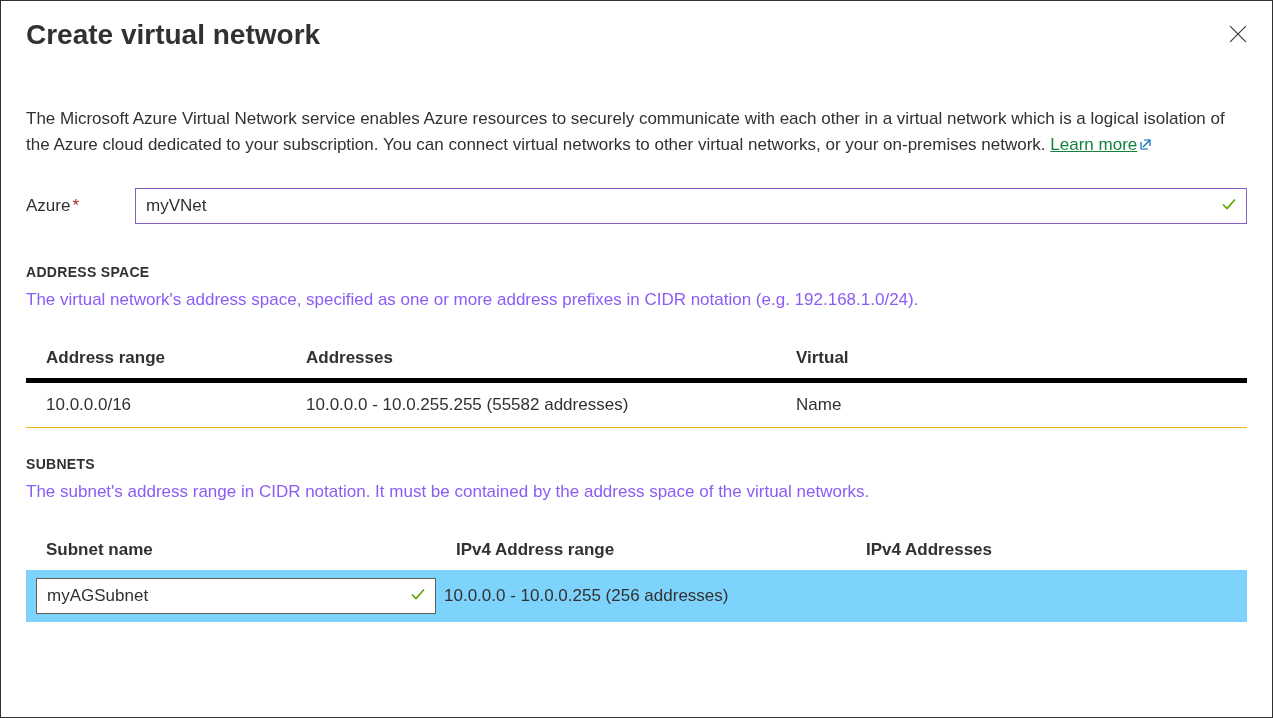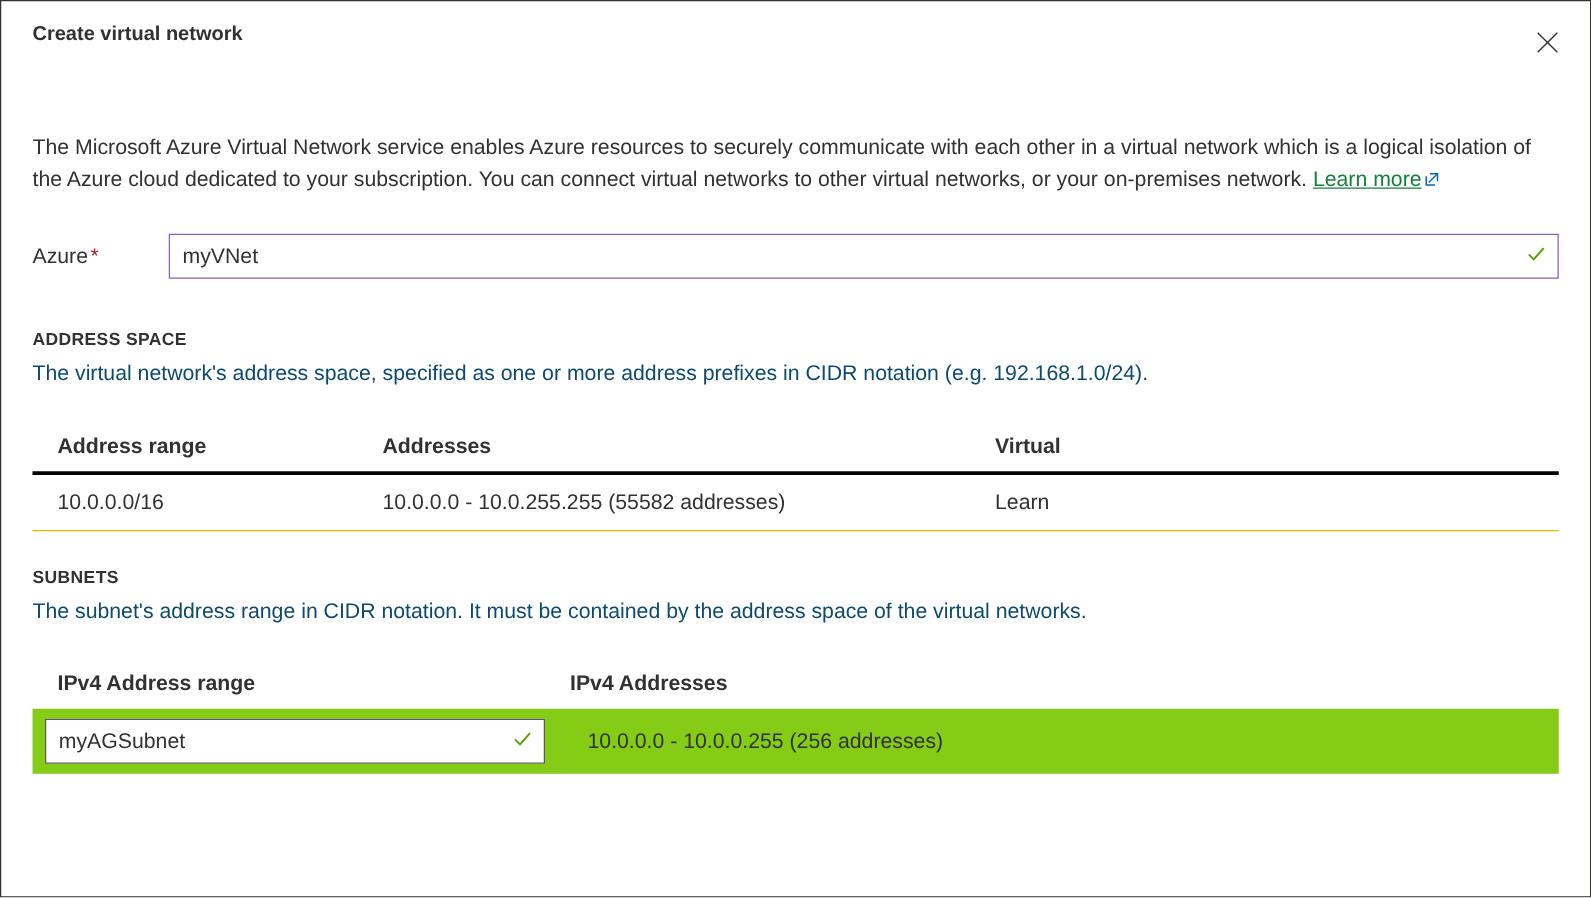--- a/index.html
+++ b/index.html
@@ -20,21 +20,21 @@
       padding: 18px 25px;
       position: relative;
     }
     .header-row {
       display: flex;
       justify-content: space-between;
       align-items: flex-start;
       margin-bottom: 55px;
     }
     .title {
-      font-size: 16px;
+      font-size: 28px;
       font-weight: 600;
       color: #323130;
     }
     .close-btn {
       background: none;
       border: none;
       cursor: pointer;
       padding: 4px;
       margin-top: 2px;
       margin-right: -4px;
@@ -98,32 +98,32 @@
     }
     .section-heading {
       font-size: 14px;
       font-weight: 700;
       letter-spacing: 0.3px;
       color: #323130;
       margin-bottom: 10px;
     }
     .section-desc {
       font-size: 17px;
-      color: #0c4a6e;
+      color: #8b5cf6;
       margin-bottom: 28px;
     }
     .addr-table {
       width: 100%;
       margin-bottom: 28px;
     }
     .addr-table-head {
       display: grid;
       grid-template-columns: 260px 490px 1fr;
       padding: 10px 20px;
-      border-bottom: 3px solid #000000;
+      border-bottom: 5px solid #000000;
     }
     .addr-table-head > div {
       font-size: 17px;
       font-weight: 600;
       color: #323130;
     }
     .addr-table-row {
       display: grid;
       grid-template-columns: 260px 490px 1fr;
       padding: 12px 20px;
@@ -142,23 +142,23 @@
       padding: 10px 20px 10px 20px;
     }
     .subnet-head > div {
       font-size: 17px;
       font-weight: 600;
       color: #323130;
     }
     .subnet-row {
       display: grid;
       grid-template-columns: 400px 400px 1fr;
-      gap: 28px;
+      gap: 2px;
       padding: 8px 10px;
-      background: #84cc16;
+      background: #7dd3fc;
       align-items: center;
     }
     .subnet-cell-input {
       position: relative;
     }
     .subnet-input {
       width: 100%;
       padding: 7px 36px 7px 10px;
       font-size: 17px;
       font-family: inherit;
@@ -218,29 +218,30 @@
 
   <div class="addr-table">
     <div class="addr-table-head">
       <div>Address range</div>
       <div>Addresses</div>
       <div>Virtual</div>
     </div>
     <div class="addr-table-row">
       <div>10.0.0.0/16</div>
       <div>10.0.0.0 - 10.0.255.255 (55582 addresses)</div>
-      <div>Learn</div>
+      <div>Name</div>
     </div>
   </div>
 
   <div class="section-heading">SUBNETS</div>
   <p class="section-desc">The subnet's address range in CIDR notation. It must be contained by the address space of the virtual networks.</p>
 
   <div class="subnet-table">
     <div class="subnet-head">
+      <div>Subnet name</div>
       <div>IPv4 Address range</div>
       <div>IPv4 Addresses</div>
     </div>
     <div class="subnet-row">
       <div class="subnet-cell-input">
         <input type="text" class="subnet-input" value="myAGSubnet" style="">
         <span class="input-check">
           <svg class="check-svg" viewBox="0 0 16 16" fill="none" stroke="#57a300" stroke-width="1.6">
               <polyline points="2,8 6,12 14,3"></polyline>
             </svg>

